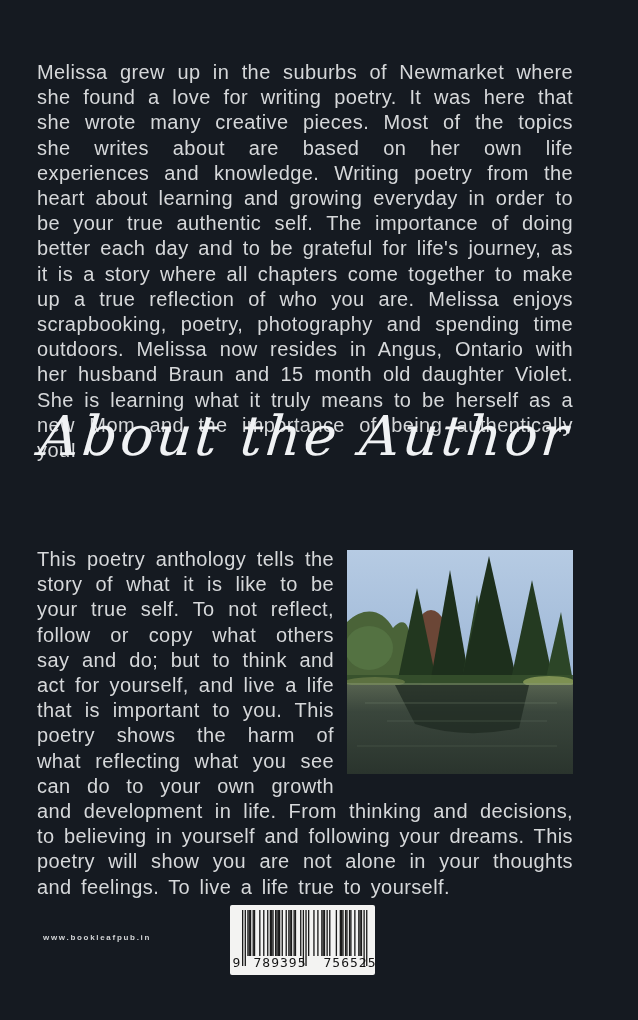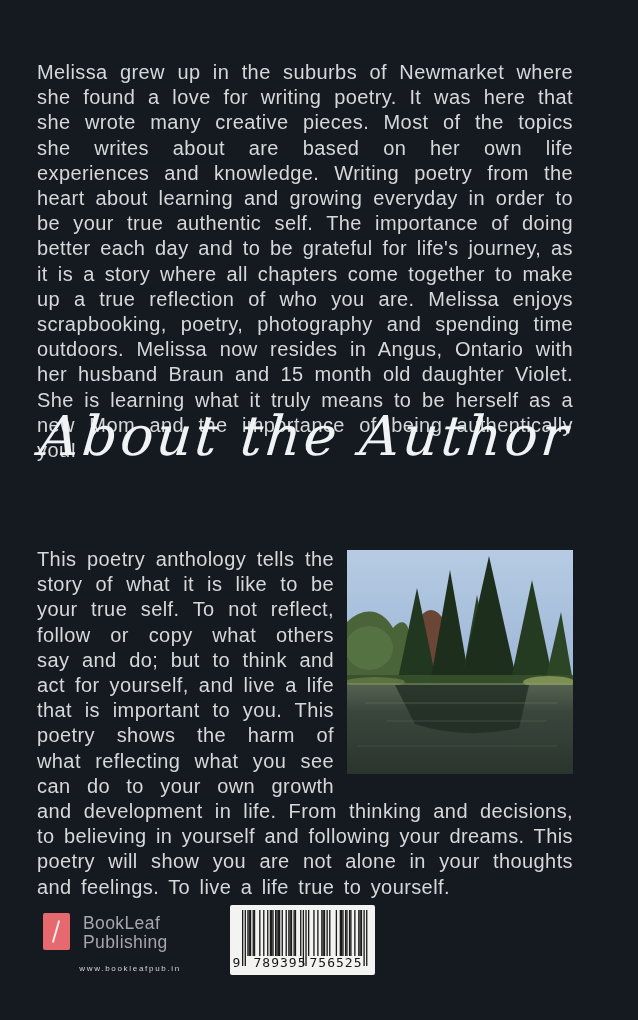--- a/index.html
+++ b/index.html
@@ -63,24 +63,24 @@
     transform: rotate(16deg);
   }
   .logo-name {
     color: #a4a7ab;
     font-size: 17.5px;
     line-height: 18.5px;
     letter-spacing: 0.4px;
     margin-top: 1px;
   }
   .logo-url {
-    margin-top: 13px;
-    text-align: right;
+    margin-top: 20px;
+    text-align: left;
     font-size: 8px;
-    font-weight: normal;
+    font-weight: bold;
     letter-spacing: 1.7px;
     color: #d3d5d7;
     white-space: nowrap;
   }
   
   .barcode-box {
     position: absolute;
     left: 230px; top: 905px;
     width: 145px; height: 70px;
     background: #f3f3f2;
@@ -91,21 +91,21 @@
     position: absolute;
     top: 50px;
     font-family: "DejaVu Sans Mono", monospace;
     font-size: 13px;
     color: #141414;
     letter-spacing: 1px;
     text-align: center;
   }
   .bc-d0 { left: 2px;  width: 10px; }
   .bc-d1 { left: 16px; width: 68px; }
-  .bc-d2 { left: 77px; width: 58px; }
+  .bc-d2 { left: 77px; width: 58px; padding-left: 14px; }
 </style>
 </head>
 <body>
 
 <div class="cover">
 
   <p class="body-text bio">Melissa grew up in the suburbs of Newmarket where she found a love for writing poetry. It was here that she wrote many creative pieces. Most of the topics she writes about are based on her own life experiences and knowledge. Writing poetry from the heart about learning and growing everyday in order to be your true authentic self. The importance of doing better each day and to be grateful for life's journey, as it is a story where all chapters come together to make up a true reflection of who you are. Melissa enjoys scrapbooking, poetry, photography and spending time outdoors. Melissa now resides in Angus, Ontario with her husband Braun and 15 month old daughter Violet. She is learning what it truly means to be herself as a new Mom and the importance of being authentically you!</p>
 
   <div class="script-heading">About the Author</div>
 
@@ -146,29 +146,20 @@
 
       <path d="M48,135 L182,135 L172,178 Q118,190 68,174 Z" fill="#1f2922" opacity="0.75"></path>
       <rect x="18" y="152" width="192" height="2" fill="#6b7a68" opacity="0.25"></rect>
       <rect x="40" y="170" width="160" height="2" fill="#6b7a68" opacity="0.18"></rect>
       <rect x="10" y="195" width="200" height="2" fill="#6b7a68" opacity="0.15"></rect>
     </svg>
     <span>This poetry anthology tells the story of what it is like to be your true self. To not reflect, follow or copy what others say and do; but to think and act for yourself, and live a life that is important to you. This poetry shows the harm of what reflecting what you see can do to your own growth and development in life. From thinking and decisions, to believing in yourself and following your dreams. This poetry will show you are not alone in your thoughts and feelings. To live a life true to yourself.</span>
   </div>
 
   <div class="logo-block">
-    <div class="logo-row">
-      <div class="logo-square" style="background: rgb(229, 105, 110);">
-        <div class="logo-slash"></div>
-      </div>
-      <div class="logo-name">
-        <div>BookLeaf</div>
-        <div>Publishing</div>
-      </div>
-    </div>
     <div class="logo-url">www.bookleafpub.in</div>
   </div>
 
   <div class="barcode-box">
     <svg class="barcode-bars" width="126" height="62" viewBox="0 0 126 62">
         <rect x="0.00" y="0" width="1.32" height="56" fill="#1a1a1a"></rect>
         <rect x="2.64" y="0" width="1.32" height="56" fill="#1a1a1a"></rect>
         <rect x="5.28" y="0" width="1.32" height="46" fill="#1a1a1a"></rect>
         <rect x="6.60" y="0" width="1.32" height="46" fill="#1a1a1a"></rect>
         <rect x="7.92" y="0" width="1.32" height="46" fill="#1a1a1a"></rect>

